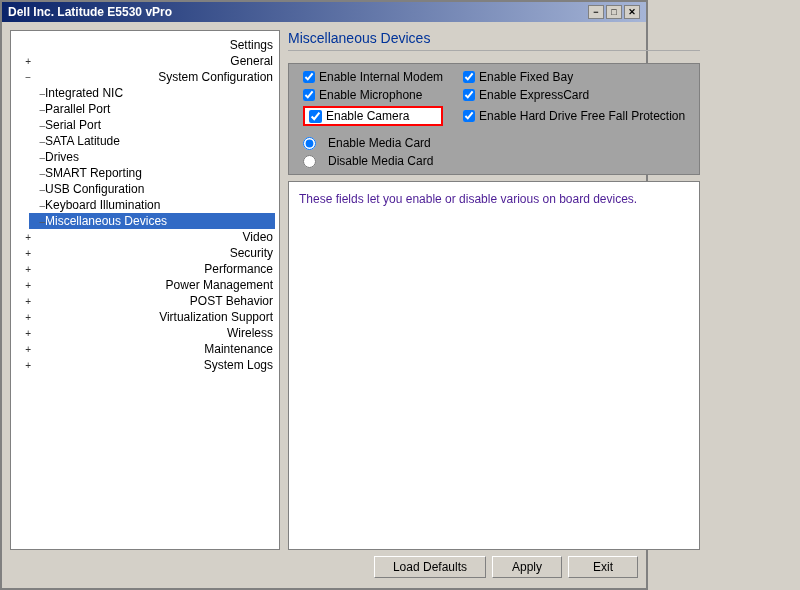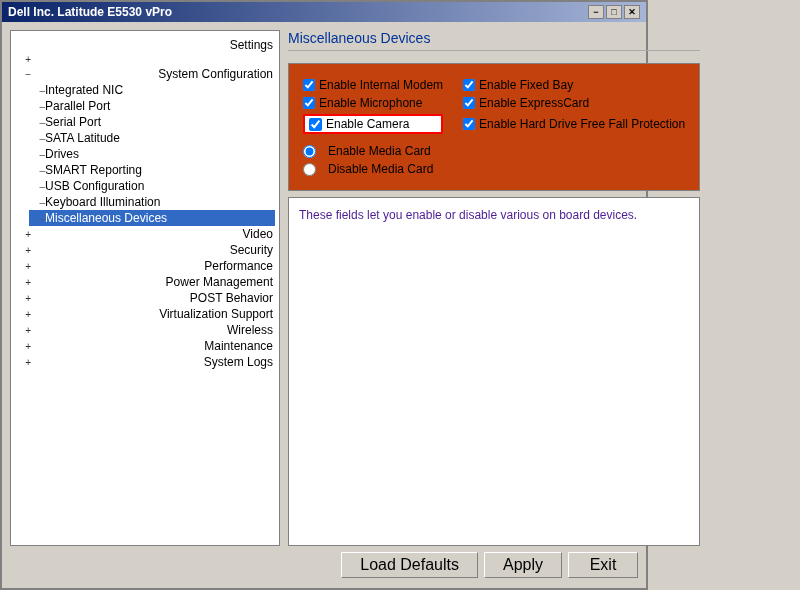--- a/index.html
+++ b/index.html
@@ -136,23 +136,23 @@
     .section-title {
       font-size: 14px;
       font-weight: normal;
       color: #003399;
       border-bottom: 1px solid #aaa;
       padding-bottom: 4px;
       margin-bottom: 6px;
     }
 
     .content-box {
-      background: #c2410c;
+      background: #a3a3a3;
       border: 1px solid #808080;
-      padding: 14px 14px;
+      padding: 6px 14px;
       flex: 0 0 auto;
     }
 
     .checkboxes-grid {
       display: grid;
       grid-template-columns: 1fr 1fr;
       gap: 4px 20px;
     }
 
     .checkbox-row {
@@ -211,21 +211,21 @@
       gap: 6px;
       padding: 6px 0 2px 0;
     }
 
     .btn {
       background: #d4d0c8;
       border: 1px solid #808080;
       border-top-color: #fff;
       border-left-color: #fff;
       padding: 3px 18px;
-      font-size: 16px;
+      font-size: 12px;
       cursor: pointer;
       min-width: 70px;
     }
   </style>
 </head>
 <body>
 
 <div class="window">
 
   <div class="title-bar">
@@ -241,20 +241,21 @@
     <div class="main-content">
 
       <div class="left-panel">
         <div class="tree-root">
           <div class="tree-item">
             <span class="tree-label">Settings</span>
           </div>
 
           <div class="tree-item">
             <span class="tree-expand">+</span>
+            <span class="tree-label">General</span>
           </div>
 
           <div class="tree-item">
             <span class="tree-expand">−</span>
             <span class="tree-label">System Configuration</span>
           </div>
           <div class="tree-children">
             <div class="tree-sub-item">
               <span class="sub-dash">–</span>
               <span>Integrated NIC</span>

